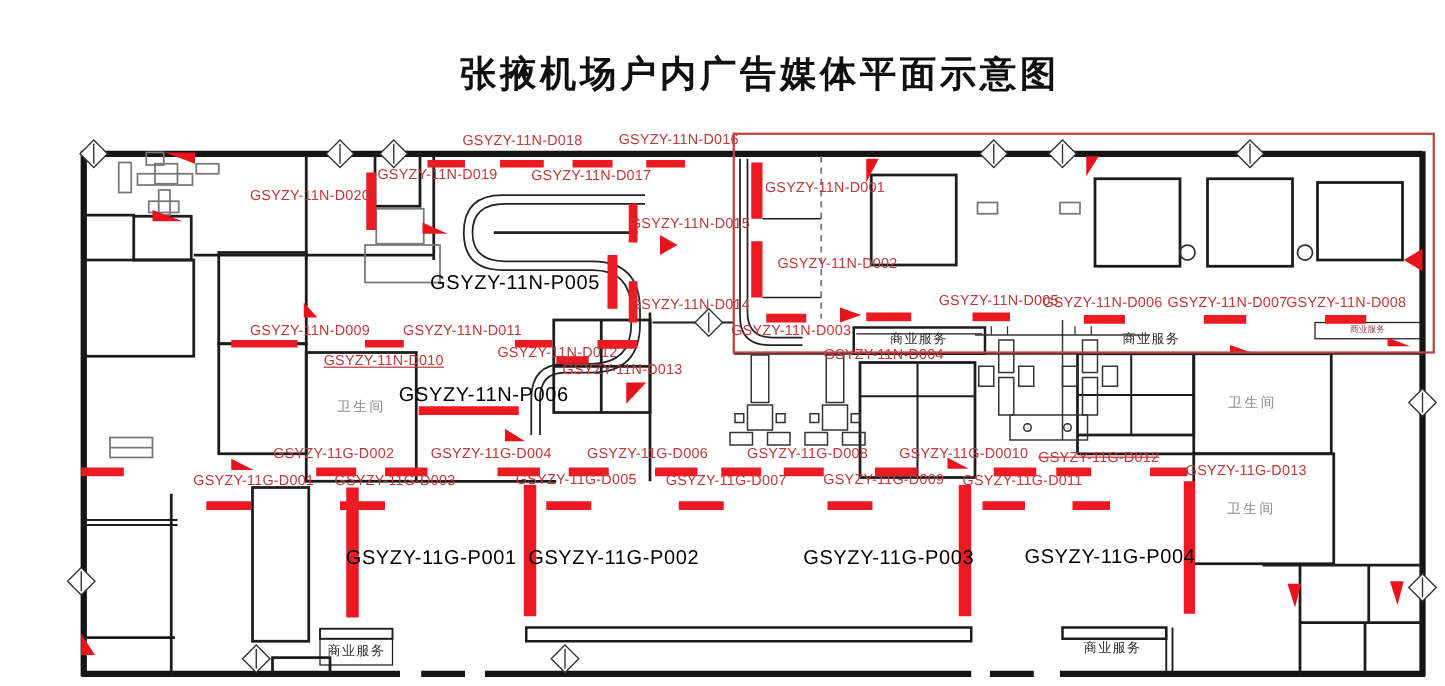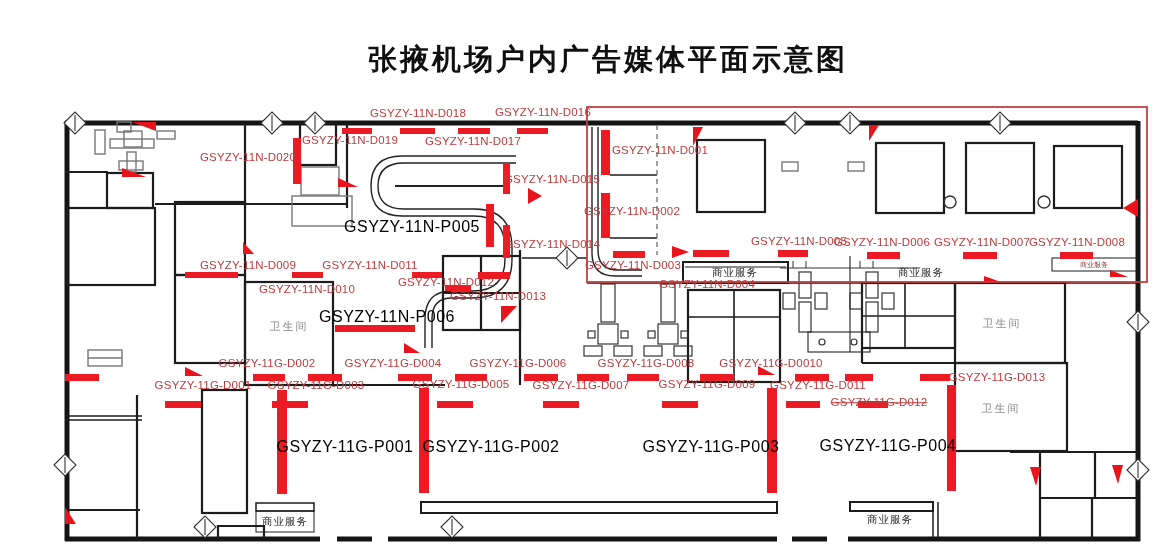--- a/index.html
+++ b/index.html
@@ -6,21 +6,21 @@
   #stage{position:relative;width:1156px;height:549px;background:#fff;overflow:hidden;
          font-family:"Liberation Sans",sans-serif;}
   #plan-svg{position:absolute;left:0;top:0;}
   .title{position:absolute;left:608px;top:60px;transform:translate(-50%,-50%);
          font-family:"Liberation Serif",serif;font-size:29px;font-weight:600;
          color:#101010;letter-spacing:3px;white-space:nowrap;}
   #labels-layer{position:absolute;left:0;top:0;width:100%;height:100%;}
   .lbl{position:absolute;transform:translate(-50%,-50%);white-space:nowrap;line-height:1;}
   .code{font-size:11.5px;color:#bf3a3c;font-weight:500;letter-spacing:.2px;}
   .pcode{font-size:16px;color:#000000;font-weight:500;letter-spacing:.5px;}
-  .strike{text-decoration:line-through;margin-top:36px;}
+  .strike{text-decoration:line-through;}
   .room{font-size:11px;color:#8a8a8a;letter-spacing:2px;}
   .biz{font-size:10.5px;color:#2b2b2b;letter-spacing:1px;}
   .tiny{font-size:7px;color:#8a4444;letter-spacing:0;}
 </style>
 </head>
 <body>
 
 <div id="stage">
 
   <svg id="plan-svg" width="1156" height="549" viewBox="0 0 1156 549">
@@ -238,30 +238,30 @@
   <div id="labels-layer">
       <div class="lbl code" style="left: 418px; top: 114px;">GSYZY-11N-D018</div>
       <div class="lbl code" style="left: 543px; top: 113px;">GSYZY-11N-D016</div>
       <div class="lbl code" style="left: 350px; top: 141px;">GSYZY-11N-D019</div>
       <div class="lbl code" style="left: 473px; top: 142px;">GSYZY-11N-D017</div>
       <div class="lbl code" style="left: 248px; top: 158px;">GSYZY-11N-D020</div>
       <div class="lbl code" style="left: 552px; top: 180px;">GSYZY-11N-D015</div>
       <div class="lbl pcode" style="left: 412px; top: 227px;">GSYZY-11N-P005</div>
       <div class="lbl code" style="left: 552px; top: 245px;">GSYZY-11N-D014</div>
       <div class="lbl code" style="left: 660px; top: 151px;">GSYZY-11N-D001</div>
-      <div class="lbl code" style="left: 632px; top: 212px;">GSYZY-11N-D002</div>
+      <div class="lbl code" style="left: 670px; top: 212px;">GSYZY-11N-D002</div>
       <div class="lbl code" style="left: 633px; top: 266px;">GSYZY-11N-D003</div>
       <div class="lbl code" style="left: 707px; top: 242px; margin-top: 43px;">GSYZY-11N-D004</div>
       <div class="lbl code" style="left: 799px; top: 242px;">GSYZY-11N-D005</div>
       <div class="lbl code" style="left: 882px; top: 243px;">GSYZY-11N-D006</div>
       <div class="lbl code" style="left: 982px; top: 243px;">GSYZY-11N-D007</div>
       <div class="lbl code" style="left: 1077px; top: 243px;">GSYZY-11N-D008</div>
       <div class="lbl code" style="left: 248px; top: 266px;">GSYZY-11N-D009</div>
       <div class="lbl code" style="left: 370px; top: 266px;">GSYZY-11N-D011</div>
-      <div class="lbl code" style="left: 307px; top: 290px;">GSYZY-11N-D010</div>
+      <div class="lbl code" style="left: 307px; top: 290px; text-decoration: underline;">GSYZY-11N-D010</div>
       <div class="lbl code" style="left: 427px; top: 283px; margin-left: 19px;">GSYZY-11N-D012</div>
       <div class="lbl code" style="left: 498px; top: 297px;">GSYZY-11N-D013</div>
       <div class="lbl pcode" style="left: 387px; top: 317px;">GSYZY-11N-P006</div>
       <div class="lbl code" style="left: 267px; top: 364px;">GSYZY-11G-D002</div>
       <div class="lbl code" style="left: 393px; top: 364px;">GSYZY-11G-D004</div>
       <div class="lbl code" style="left: 518px; top: 364px;">GSYZY-11G-D006</div>
       <div class="lbl code" style="left: 646px; top: 364px;">GSYZY-11G-D008</div>
       <div class="lbl code" style="left: 754px; top: 364px; margin-left: 17px;">GSYZY-11G-D0010</div>
       <div class="lbl code strike" style="left: 879px; top: 367px;">GSYZY-11G-D012</div>
       <div class="lbl code" style="left: 997px; top: 378px;">GSYZY-11G-D013</div>

